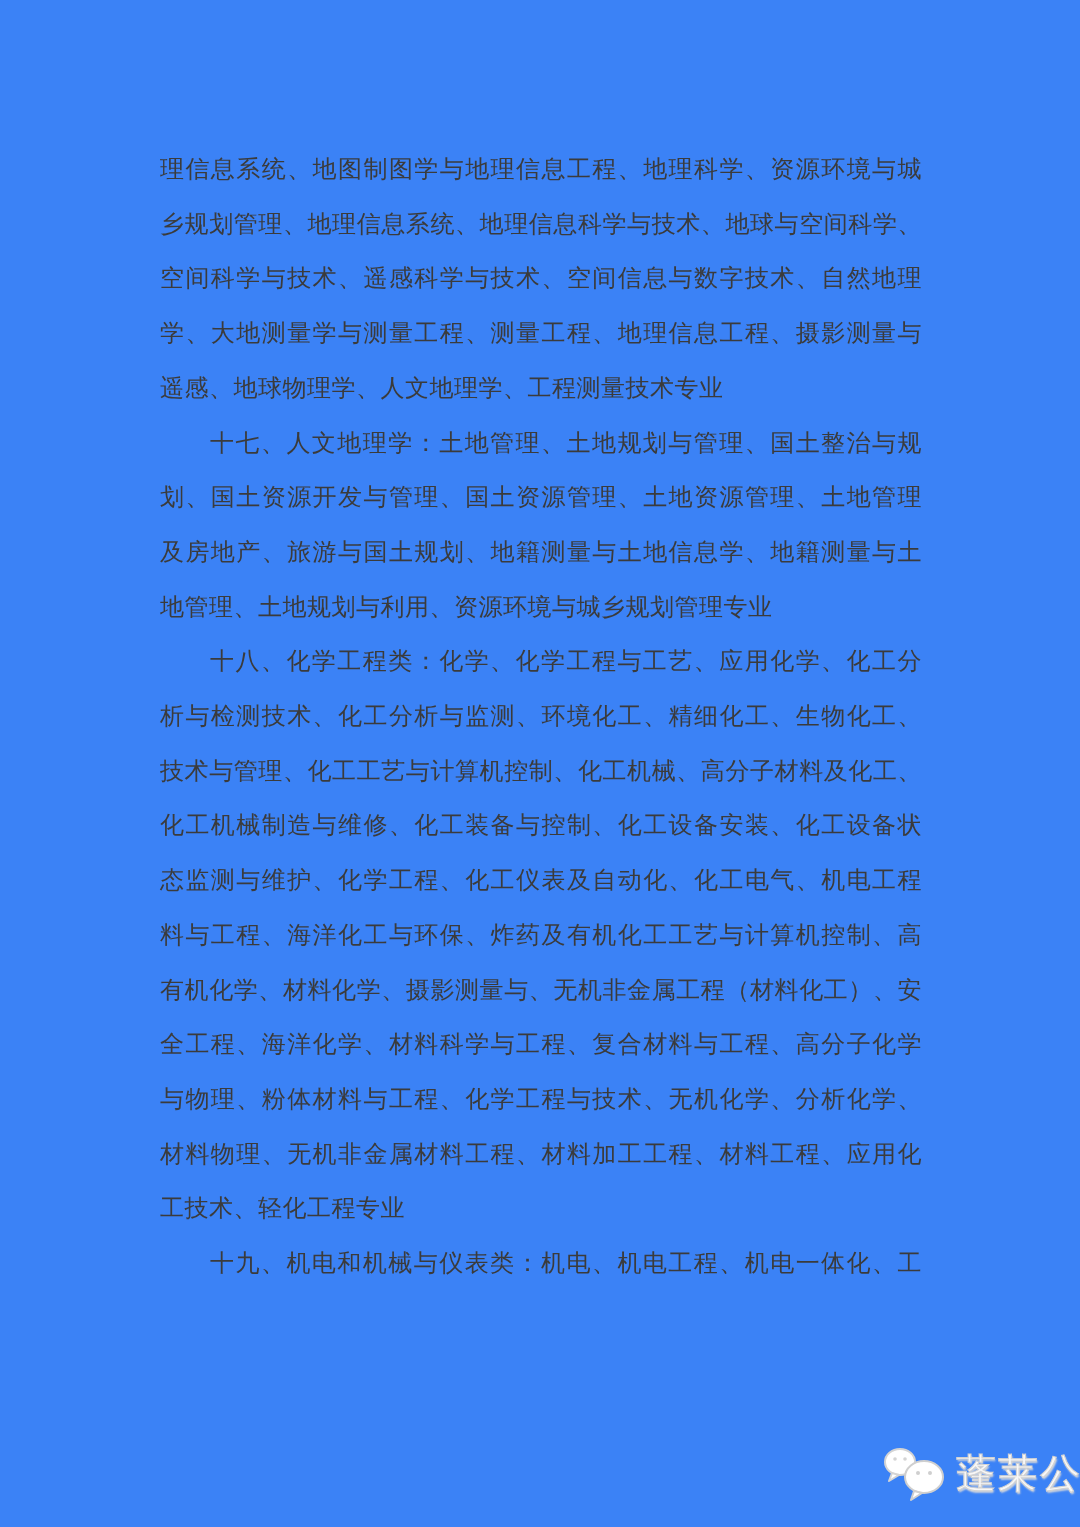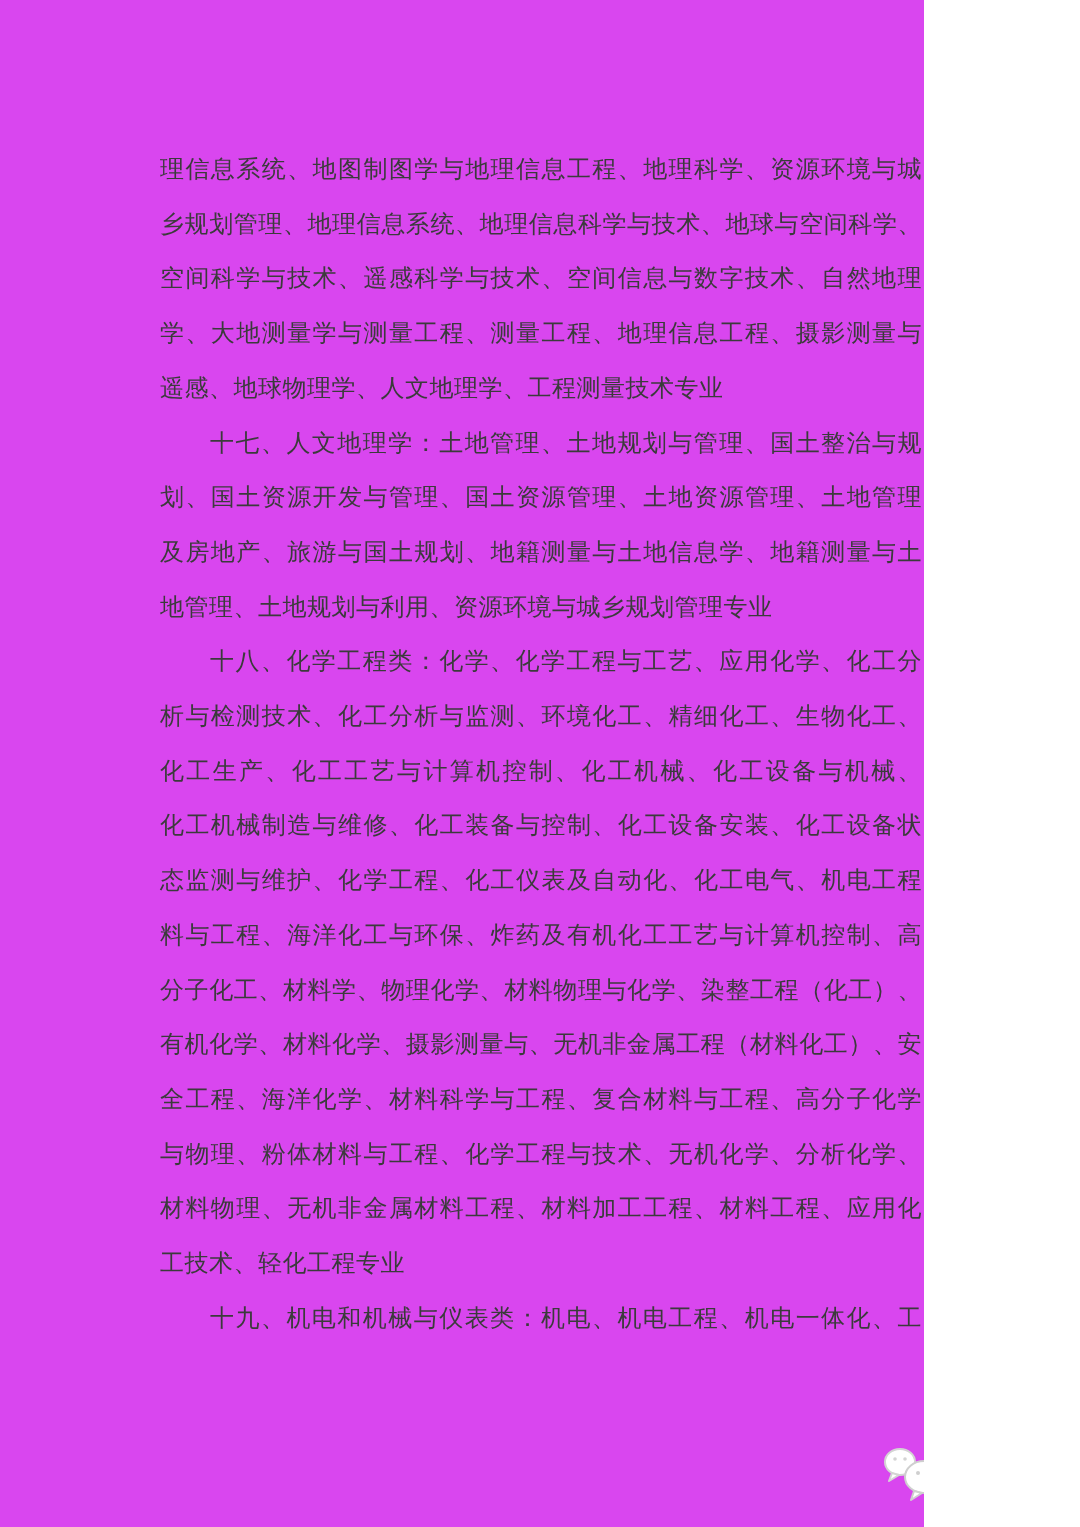--- a/index.html
+++ b/index.html
@@ -1,20 +1,20 @@
 <!DOCTYPE html>
 <html><head>
 <meta charset="utf-8">
 <style>
   html, body { margin: 0; padding: 0; background: #ffffff; }
   .page {
     position: relative;
-    width: 924px;
+    width: 1080px;
     height: 1527px;
-    background: #d946ef;
+    background: #3b82f6;
     overflow: hidden;
     font-family: "Liberation Serif", "DejaVu Serif", serif;
     text-decoration: underline;
   }
   .text-block {
     position: absolute;
     left: 160px;
     top: 142px;
     width: 762px;
   }
@@ -65,25 +65,24 @@
       <div class="line">乡规划管理、地理信息系统、地理信息科学与技术、地球与空间科学、</div>
       <div class="line">空间科学与技术、遥感科学与技术、空间信息与数字技术、自然地理</div>
       <div class="line">学、大地测量学与测量工程、测量工程、地理信息工程、摄影测量与</div>
       <div class="line short">遥感、地球物理学、人文地理学、工程测量技术专业</div>
       <div class="line indent">十七、人文地理学：土地管理、土地规划与管理、国土整治与规</div>
       <div class="line">划、国土资源开发与管理、国土资源管理、土地资源管理、土地管理</div>
       <div class="line">及房地产、旅游与国土规划、地籍测量与土地信息学、地籍测量与土</div>
       <div class="line short">地管理、土地规划与利用、资源环境与城乡规划管理专业</div>
       <div class="line indent">十八、化学工程类：化学、化学工程与工艺、应用化学、化工分</div>
       <div class="line">析与检测技术、化工分析与监测、环境化工、精细化工、生物化工、</div>
-      <div class="line">化工生产、化工工艺与计算机控制、化工机械、化工设备与机械、</div>
+      <div class="line">技术与管理、化工工艺与计算机控制、化工机械、高分子材料及化工、</div>
       <div class="line">化工机械制造与维修、化工装备与控制、化工设备安装、化工设备状</div>
       <div class="line">态监测与维护、化学工程、化工仪表及自动化、化工电气、机电工程</div>
       <div class="line">料与工程、海洋化工与环保、炸药及有机化工工艺与计算机控制、高</div>
-      <div class="line">分子化工、材料学、物理化学、材料物理与化学、染整工程（化工）、</div>
       <div class="line">有机化学、材料化学、摄影测量与、无机非金属工程（材料化工）、安</div>
       <div class="line">全工程、海洋化学、材料科学与工程、复合材料与工程、高分子化学</div>
       <div class="line">与物理、粉体材料与工程、化学工程与技术、无机化学、分析化学、</div>
       <div class="line">材料物理、无机非金属材料工程、材料加工工程、材料工程、应用化</div>
       <div class="line short">工技术、轻化工程专业</div>
       <div class="line indent">十九、机电和机械与仪表类：机电、机电工程、机电一体化、工</div>
     </div>
 
   <div class="watermark">
     <svg class="wechat-icon" width="70" height="58" viewBox="0 0 70 58">

